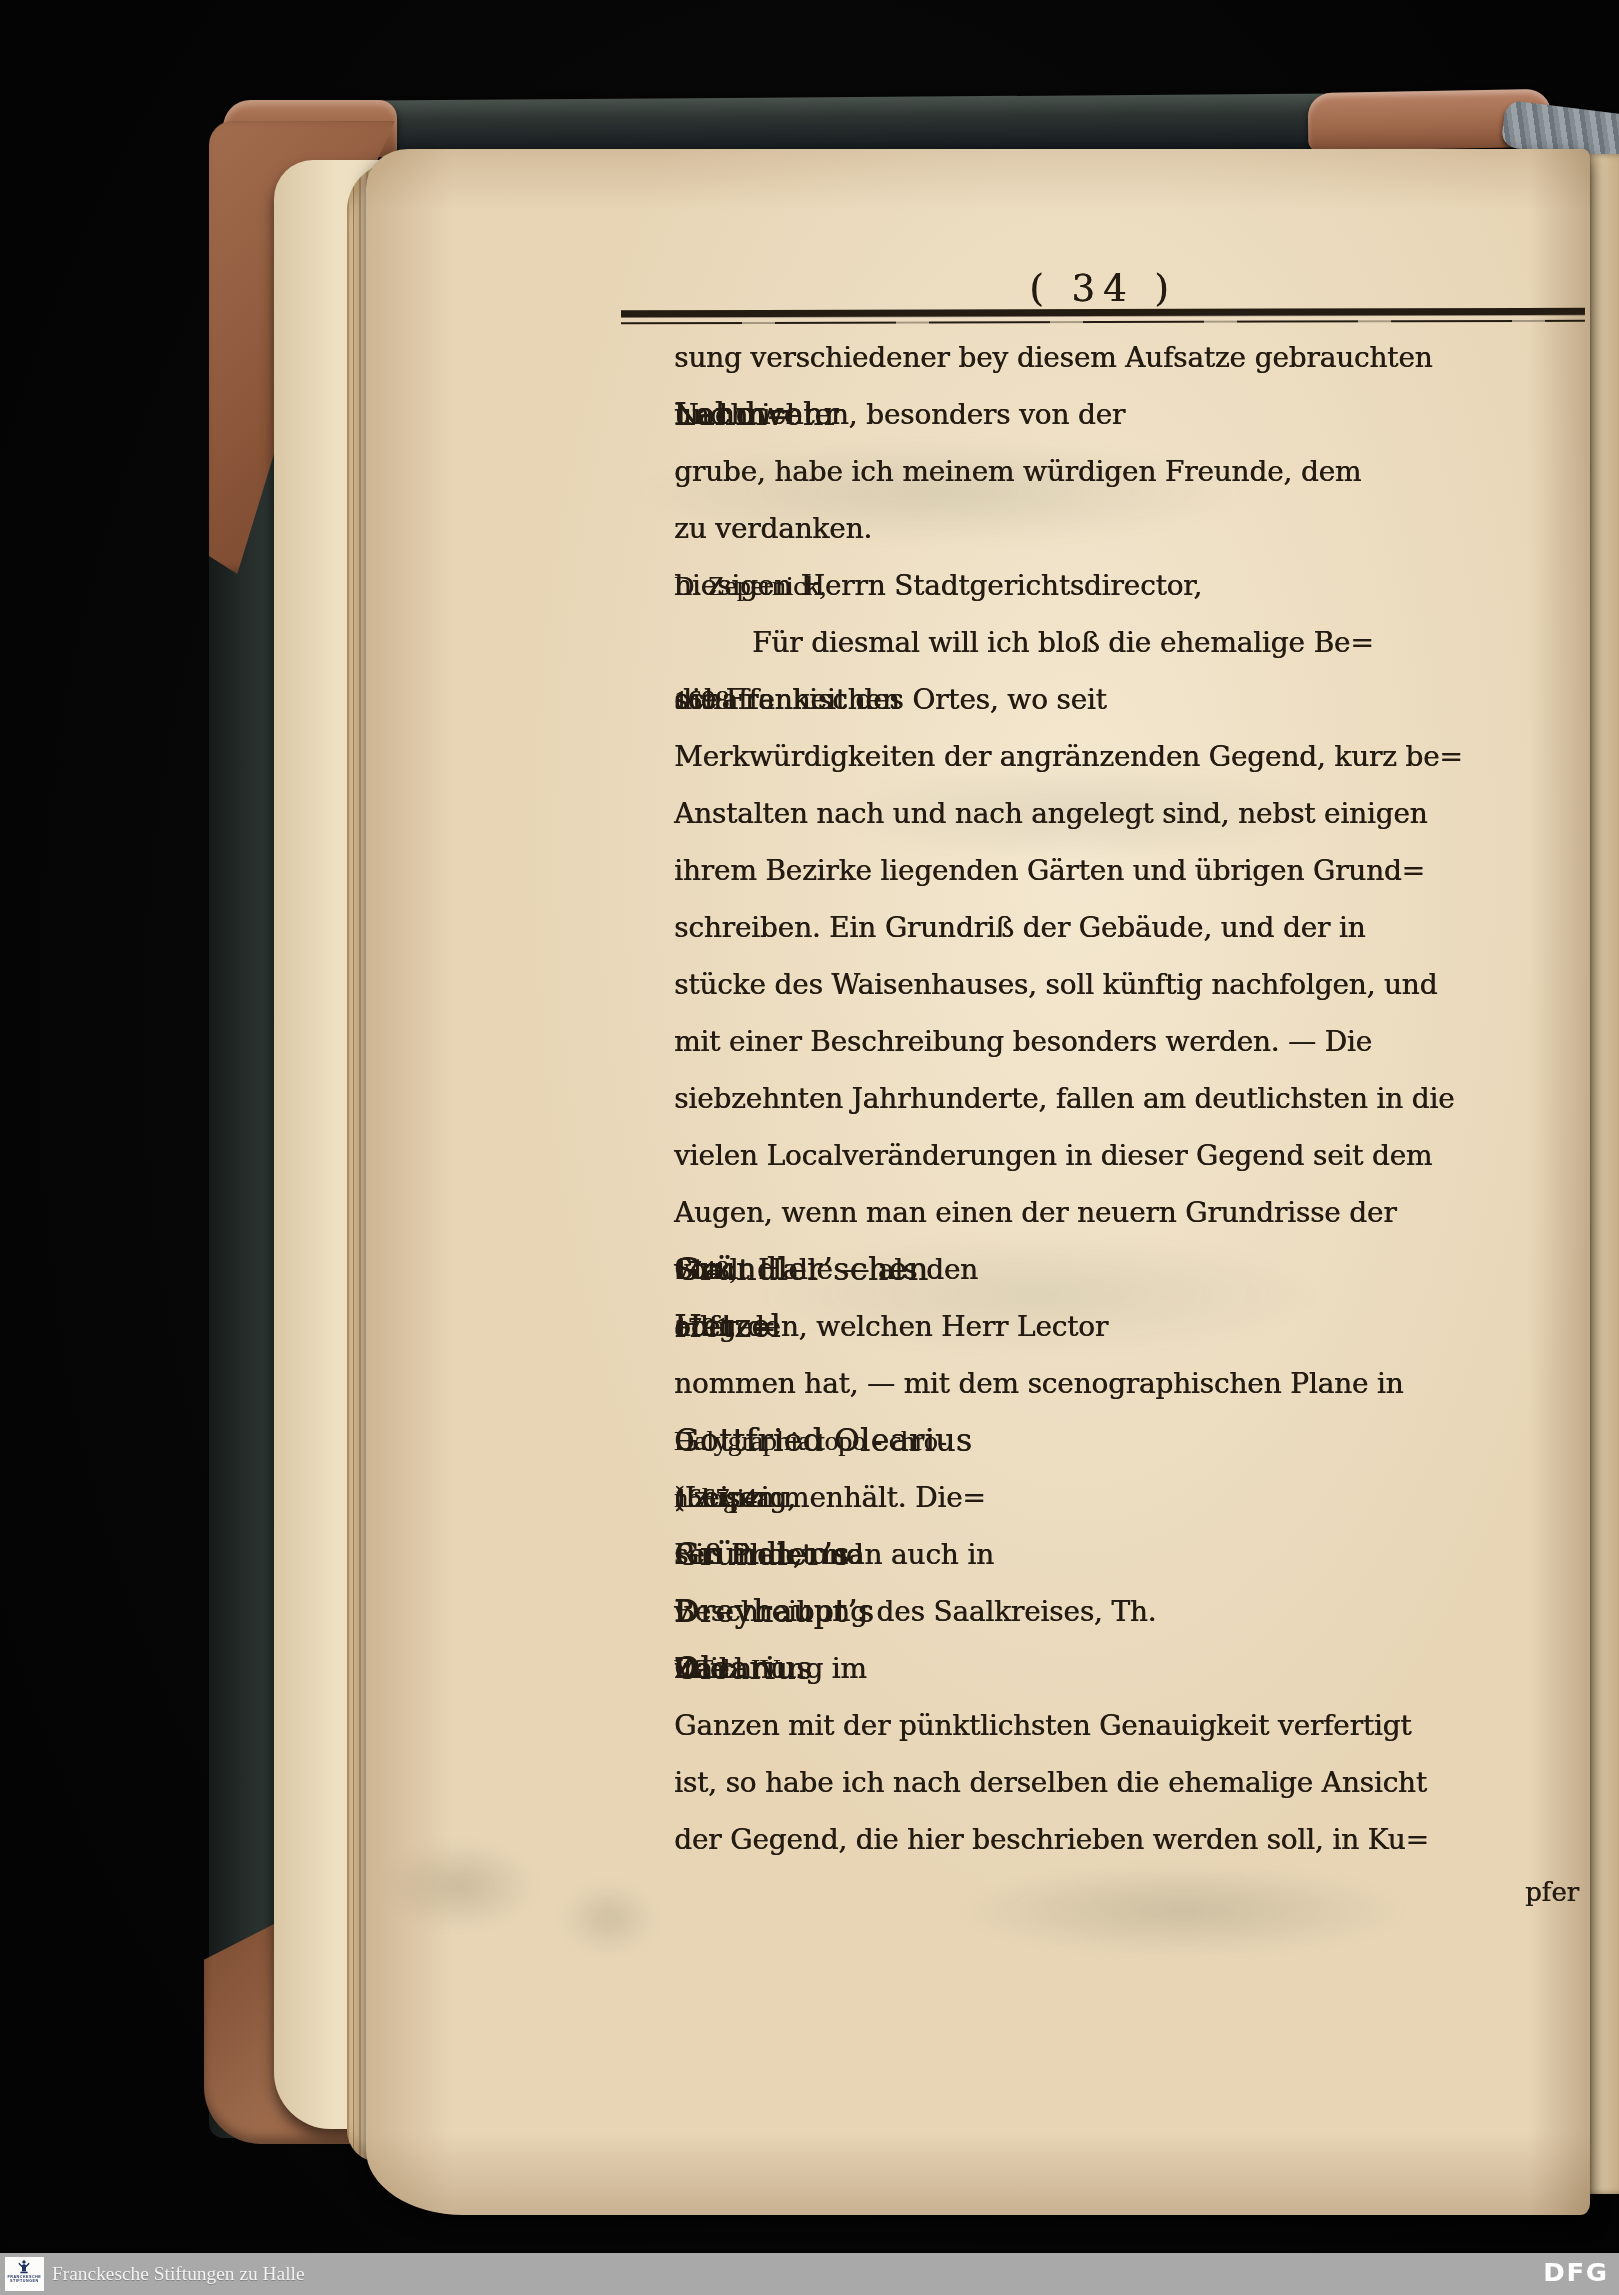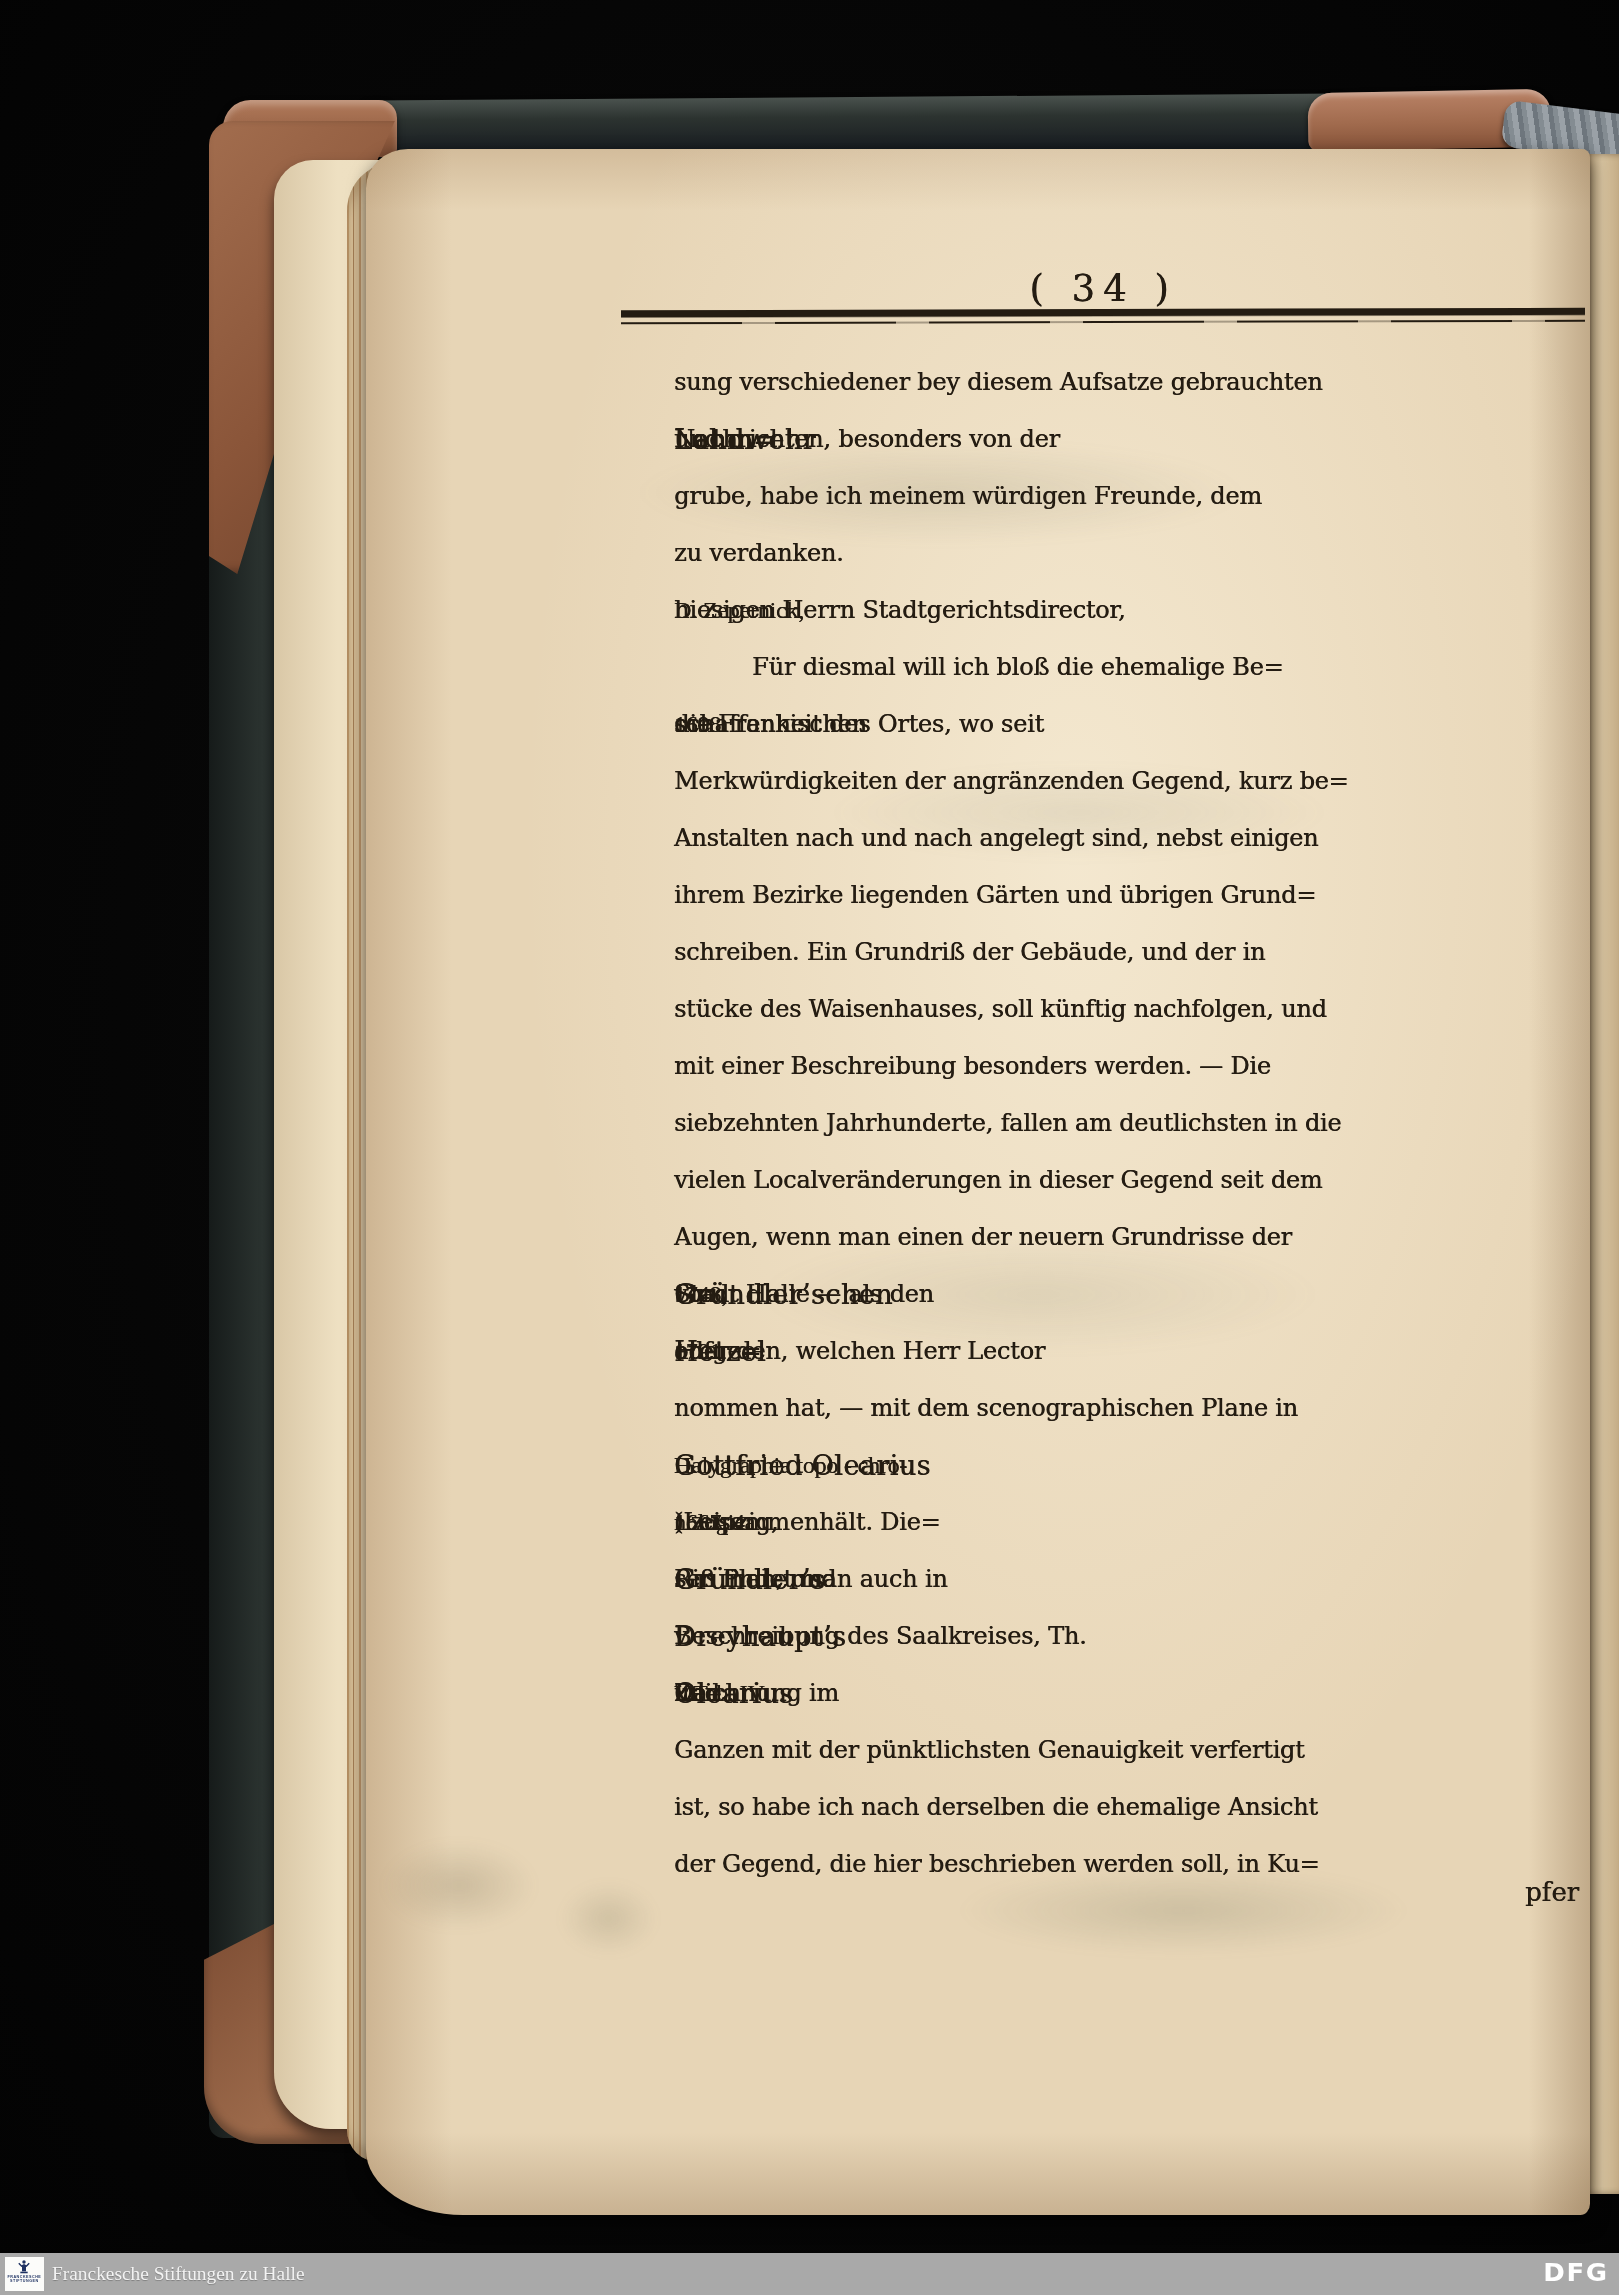--- a/index.html
+++ b/index.html
@@ -67,22 +67,22 @@
 
   
   .page-number{left:621px;top:233px;width:964px;text-align:center;
      font-size:37px;letter-spacing:8px;color:var(--ink,#241c12);
      text-shadow:0.4px 0 currentColor;margin-top:34px;}
   .rule-top{left:621px;top:309px;width:964px;height:6.5px;background:var(--ink,#241c12);
      box-shadow:0 0.8px 0 rgba(36,28,18,.4);transform:rotate(-0.15deg);}
   .rule-bot{left:621px;top:321px;width:964px;height:2.4px;transform:rotate(-0.15deg);
      background:repeating-linear-gradient(90deg,var(--ink,#241c12) 0 121px,rgba(36,28,18,.35) 121px 154px);}
 
-  .text-column{left:674px;top:354px;width:905px;color:var(--ink,#241c12);
-     font-size:24px;line-height:57px;letter-spacing:-0.2px;}
+  .text-column{left:674px;top:329px;width:905px;color:var(--ink,#241c12);
+     font-size:28px;line-height:57px;letter-spacing:-0.2px;}
   .text-column .line{position:relative;text-align:justify;text-align-last:justify;
      white-space:normal;height:57px;overflow:visible;}
   .text-column .line.left{text-align-last:left;}
   .text-column .line.indent{padding-left:78px;}
   .seg-f{text-shadow:0.5px 0 currentColor;}
   .seg-e{font-size:1.13em;text-shadow:0.6px 0 currentColor;letter-spacing:0.4px;}
   .seg-r{font-family:"Liberation Serif",serif;text-shadow:0.2px 0 currentColor;}
   .catchword{left:674px;top:1877px;width:905px;text-align:right;
      font-size:26px;color:var(--ink,#241c12);text-shadow:0.5px 0 currentColor;}
 

